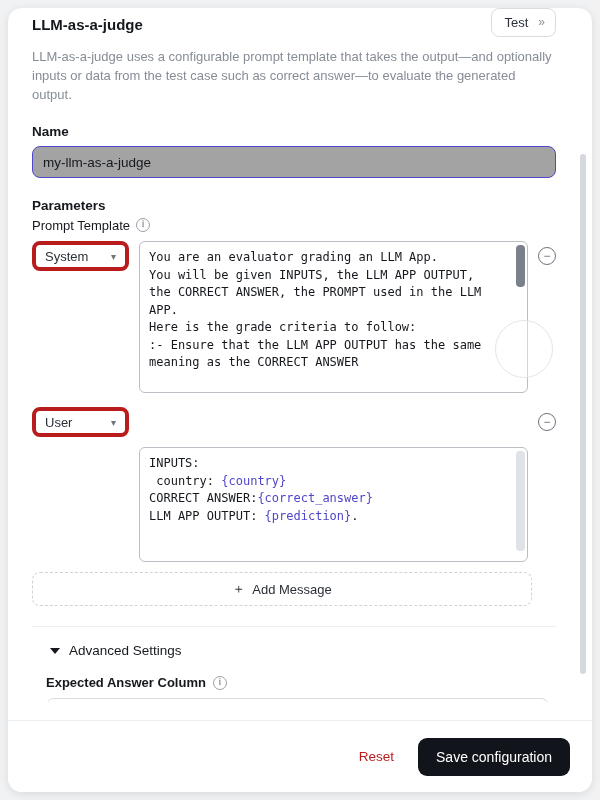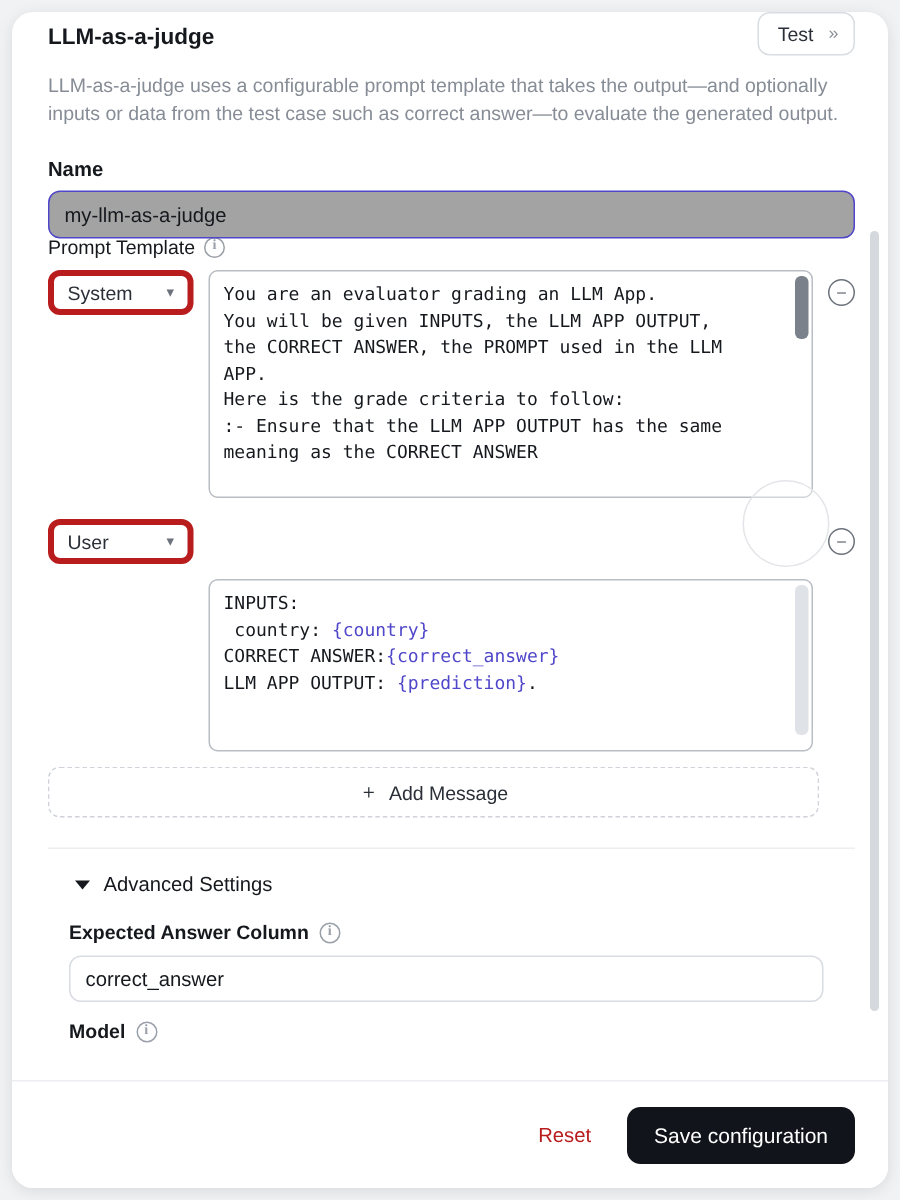--- a/index.html
+++ b/index.html
@@ -52,21 +52,21 @@
     color: #2b3038;
     cursor: pointer;
     font-size: 20px;
     line-height: 1;
   }
 
   
   .body {
     position: relative;
     height: 694px;
-    padding: 0 22px 0 24px;
+    padding: 0 36px 0 24px;
     overflow: hidden;
   }
   .scrollbar-track {
     position: absolute;
     right: 6px; top: 146px;
     width: 6px; height: 540px;
     background: transparent;
   }
   .scrollbar-thumb {
     position: absolute;
@@ -122,21 +122,21 @@
     padding: 0 10px;
     font-size: 13.5px;
     color: #15181d;
     font-family: "Liberation Sans", sans-serif;
     outline: none;
     background: #a3a3a3;
   }
   .caret-input { position: relative; }
 
   .label-with-info {
-    display: flex; align-items: flex-end; gap: 6px;
+    display: flex; align-items: flex-start; gap: 6px;
     margin-top: 16px; margin-bottom: 8px;
   }
   .label-with-info .lbl {
     font-size: 13px;
     color: #15181d;
   }
   .info-icon {
     width: 14px; height: 14px;
     border-radius: 50%;
     border: 1.3px solid #9aa0a8;
@@ -349,20 +349,21 @@
       </div>
     </div>
 
     <div class="description">LLM-as-a-judge uses a configurable prompt template that takes the output—and optionally inputs or data from the test case such as correct answer—to evaluate the generated output.</div>
 
     <div class="field-label">Name</div>
     <div class="caret-input">
       <input class="text-input" value="my-llm-as-a-judge" style="">
     </div>
 
+    <div class="field-label">Parameters</div>
 
     <div class="label-with-info" style="margin-top:-2px;">
       <span class="lbl">Prompt Template</span>
       <span class="info-icon">i</span>
     </div>
 
     <div class="msg-row">
       <div class="role-select">
         <span>System</span>
         <span class="chev">▾</span>

